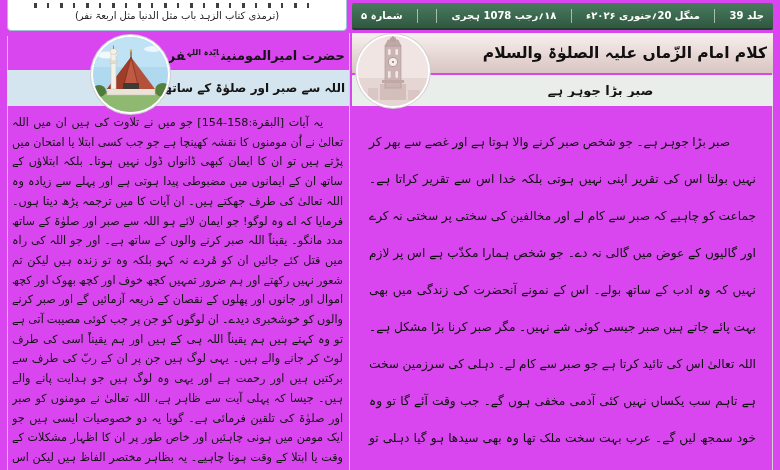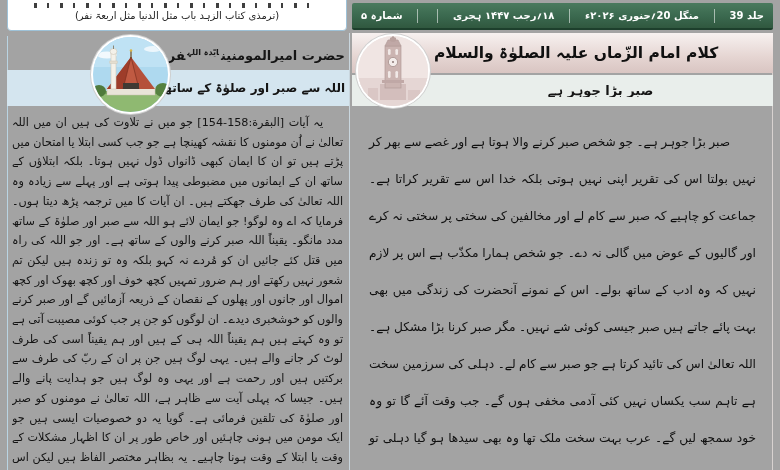--- a/index.html
+++ b/index.html
@@ -1,18 +1,18 @@
 <!DOCTYPE html>
 <html lang="ur" dir="rtl"><head>
 <meta charset="utf-8">
 <style>
   html,body{margin:0;padding:0;background:#ffffff;}
   .page{
     position:relative;width:780px;height:470px;overflow:hidden;
-    background:#a3a3a3;direction:rtl;
+    background:#d946ef;direction:rtl;
     font-family:"DejaVu Sans",sans-serif;color:#151515;
   }
   
   .citation-box{
     position:absolute;left:7px;top:-16px;width:338px;height:45px;
     background:#ffffff;border:1.5px solid #9ec2d8;border-radius:4px;
   }
   .clipped-line{
     position:absolute;left:26px;right:26px;top:18px;height:5px;opacity:.85;
     background:repeating-linear-gradient(90deg,#1d1d1d 0 3px,transparent 3px 13px,#1d1d1d 13px 15px,transparent 15px 26px);
@@ -56,21 +56,21 @@
   }
   .lhead .photo-circle{left:86px;top:1px;width:75px;height:75px;}
   
   .rhead{position:absolute;left:352px;top:33px;width:421px;height:77px;}
   .rhead .band1{
     position:absolute;left:0;right:0;top:0;height:40px;
     background:linear-gradient(180deg,#f7f1f0 0%,#e5d5d2 60%,#d9c5c2 100%);
   }
   .rhead .band1 .title{
     position:absolute;left:82px;right:6px;top:0;height:40px;line-height:40px;
-    text-align:left;font-weight:bold;font-size:15.5px;white-space:nowrap;overflow:hidden;color:#101010;
+    text-align:right;font-weight:bold;font-size:15.5px;white-space:nowrap;overflow:hidden;color:#101010;
   }
   .rhead .band2{
     position:absolute;left:0;right:0;top:42px;height:31px;background:#e9eeeb;
   }
   .rhead .band2 .subtitle{
     position:absolute;left:82px;right:6px;top:0;height:22px;line-height:31px;
     text-align:center;font-weight:bold;font-size:13px;white-space:nowrap;overflow:hidden;
   }
   .rhead .photo-circle{left:6px;top:3px;width:70px;height:70px;background:#efe5e3;}
   
@@ -97,21 +97,21 @@
   <div class="citation-box">
     <div class="clipped-line"></div>
     <div class="citation">(ترمذی کتاب الزہد باب مثل الدنیا مثل اربعۃ نفر)</div>
   </div>
 
   <div class="green-bar">
     <span>جلد 39</span>
     <span class="sep"></span>
     <span>منگل 20؍جنوری ۲۰۲۶ء</span>
     <span class="sep"></span>
-    <span>۱۸؍رجب ۱۴۴۷ ہجری</span>
+    <span>۱۸؍رجب 1078 ہجری</span>
     <span class="sep"></span>
     <span class="sep"></span>
     <span>شمارہ ۵</span>
   </div>
 
   <div class="v-rule rule-divider"></div>
   <div class="v-rule rule-left"></div>
   <div class="v-rule rule-right"></div>
 
   <div class="lhead">

